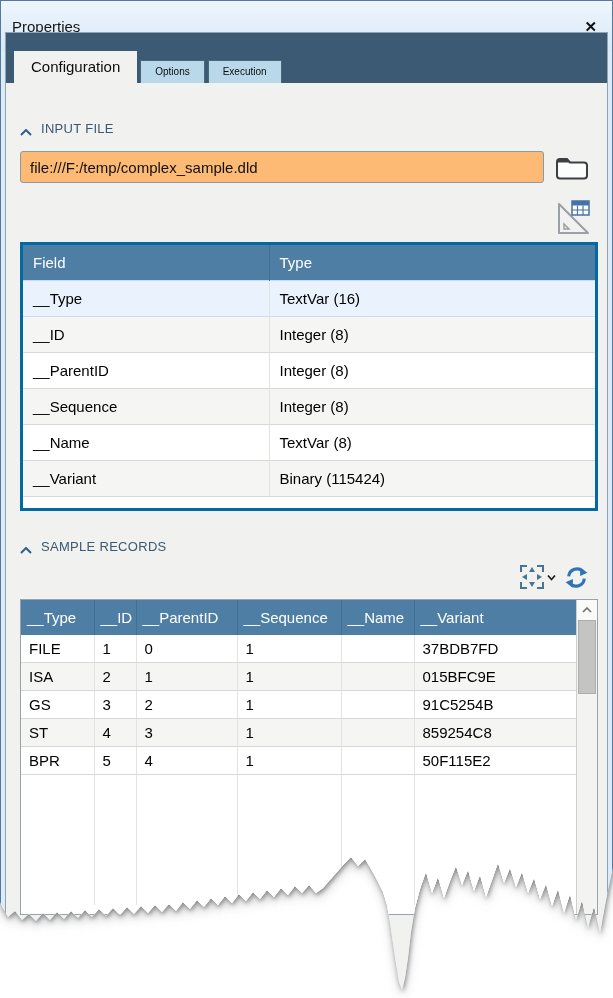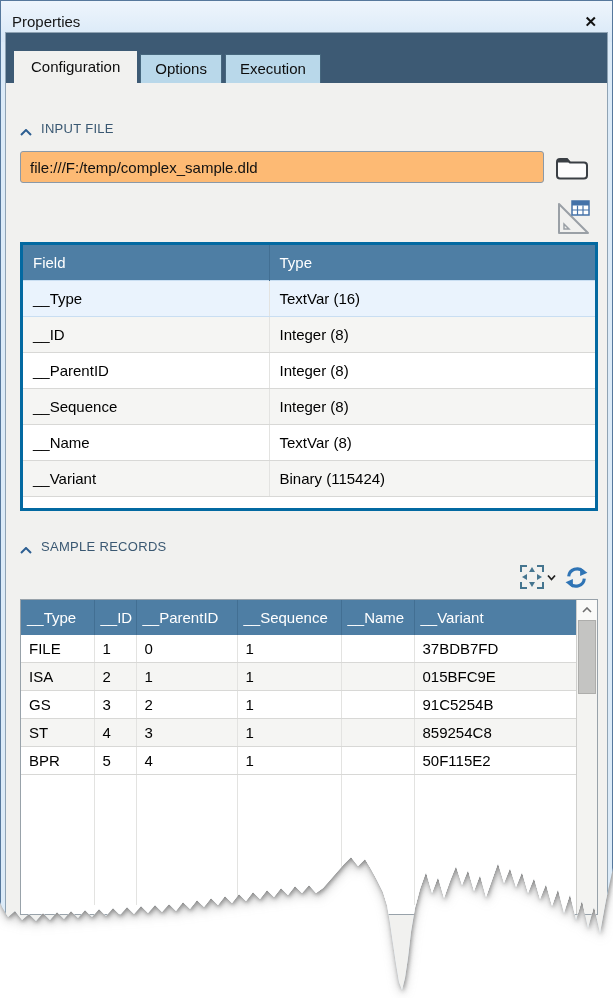--- a/index.html
+++ b/index.html
@@ -25,39 +25,39 @@
       344px 864px,337px 872px,330px 880px,323px 888px,316px 893px,309px 885px,
       302px 893px,295px 886px,288px 895px,281px 888px,274px 897px,267px 890px,
       260px 899px,253px 892px,246px 901px,239px 894px,232px 903px,225px 896px,
       218px 905px,211px 898px,204px 907px,197px 900px,190px 909px,183px 902px,
       176px 911px,169px 904px,162px 912px,155px 905px,148px 913px,141px 906px,
       134px 914px,127px 907px,120px 915px,113px 908px,106px 916px,99px 909px,
       92px 917px,85px 910px,78px 918px,71px 911px,64px 919px,57px 912px,
       50px 920px,43px 913px,36px 921px,29px 914px,22px 920px,15px 911px,
       8px 917px,2px 907px,0px 902px);}
 
-  .titlebar{height:27px;display:flex;align-items:center;padding:7px 11px;
+  .titlebar{height:27px;display:flex;align-items:center;padding:12px 11px;
     background:linear-gradient(#eef5fc,#d8e8f7);}
   .titlebar .title{font-size:15px;color:#151515;flex:1;}
   .close-btn{font-size:15px;font-weight:700;color:#111;cursor:default;line-height:1;padding:2px 4px;}
 
   .inner{position:absolute;top:31px;left:4px;right:4px;bottom:0;
     border:1px solid #8fa3b4;border-bottom:none;
     background:#f1f1ef;display:flex;flex-direction:column;box-sizing:border-box;}
 
   .app-header{background:var(--header-bg,#3d5a74);padding:14px 12px 0 12px;}
   .hdr-row{display:flex;gap:14px;align-items:flex-start;height:60px;}
   .dld-icon{width:48px;height:48px;background:#fff;border-radius:6px;
     display:flex;align-items:center;justify-content:center;flex:0 0 auto;}
   .hdr-titles{padding-top:3px;}
   .hdr-title{font-size:16px;font-weight:700;color:#ffffff;}
   .hdr-subtitle{font-size:15px;color:#b9c9d6;margin-top:4px;}
 
   .tabstrip{display:flex;align-items:flex-end;gap:3px;height:36px;margin-left:-4px;}
-  .tab{font-size:15px;color:#0d0d0d;background:var(--inactive-tab-bg,#b9d8ea);
+  .tab{font-size:10px;color:#0d0d0d;background:var(--inactive-tab-bg,#b9d8ea);
     border:1px solid #46677e;border-bottom:none;padding:5px 14px 6px;cursor:default;}
   .tab.active{background:#f1f1ef;border:none;padding:7px 17px 8px;font-size:15px;}
 
   .content{flex:1;padding:0 14px;display:flex;flex-direction:column;}
 
   .section-label{display:flex;align-items:flex-end;gap:9px;color:#3a5872;
     font-size:13px;letter-spacing:.3px;cursor:default;}
   .sec-input{margin-top:38px;}
   .sec-sample{margin-top:28px;}
 

